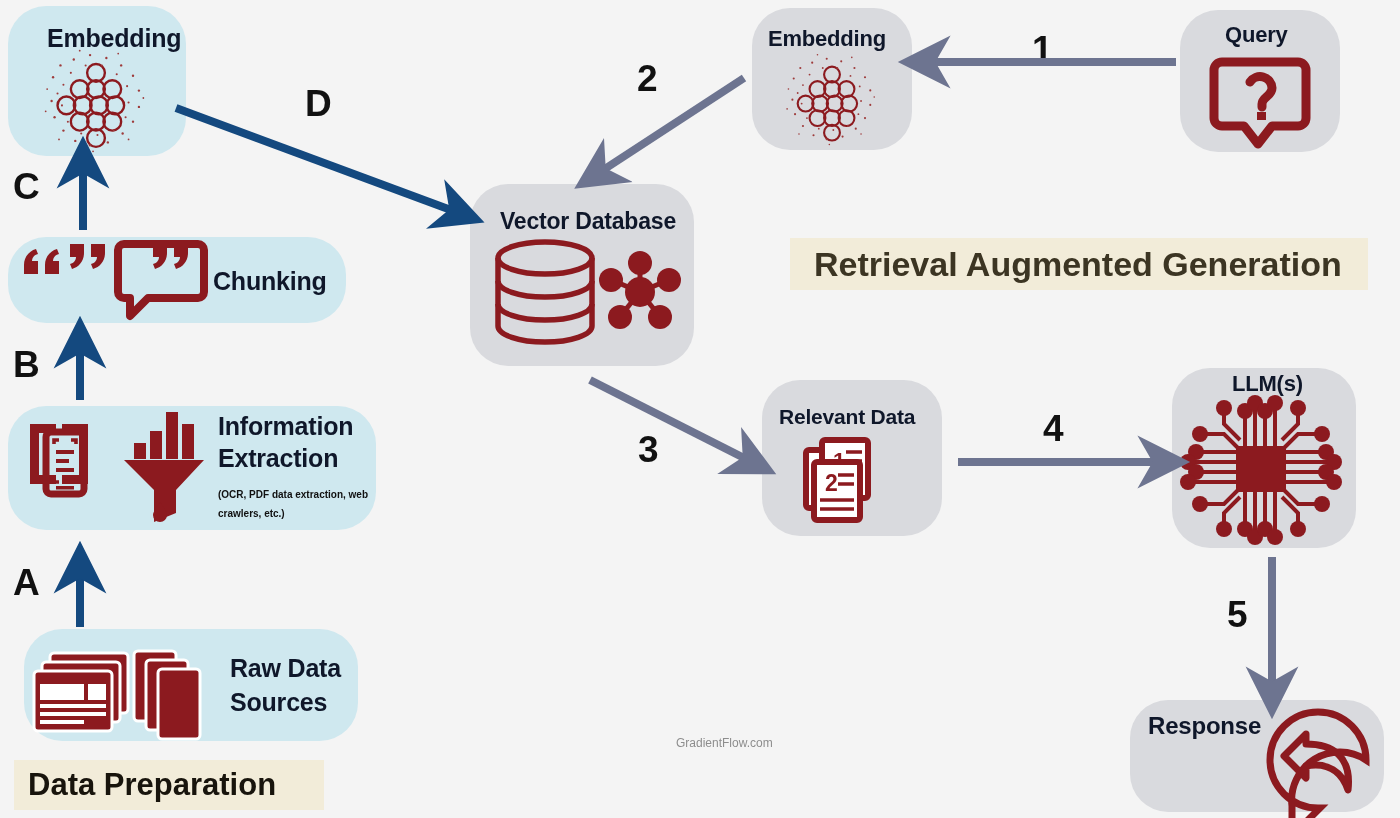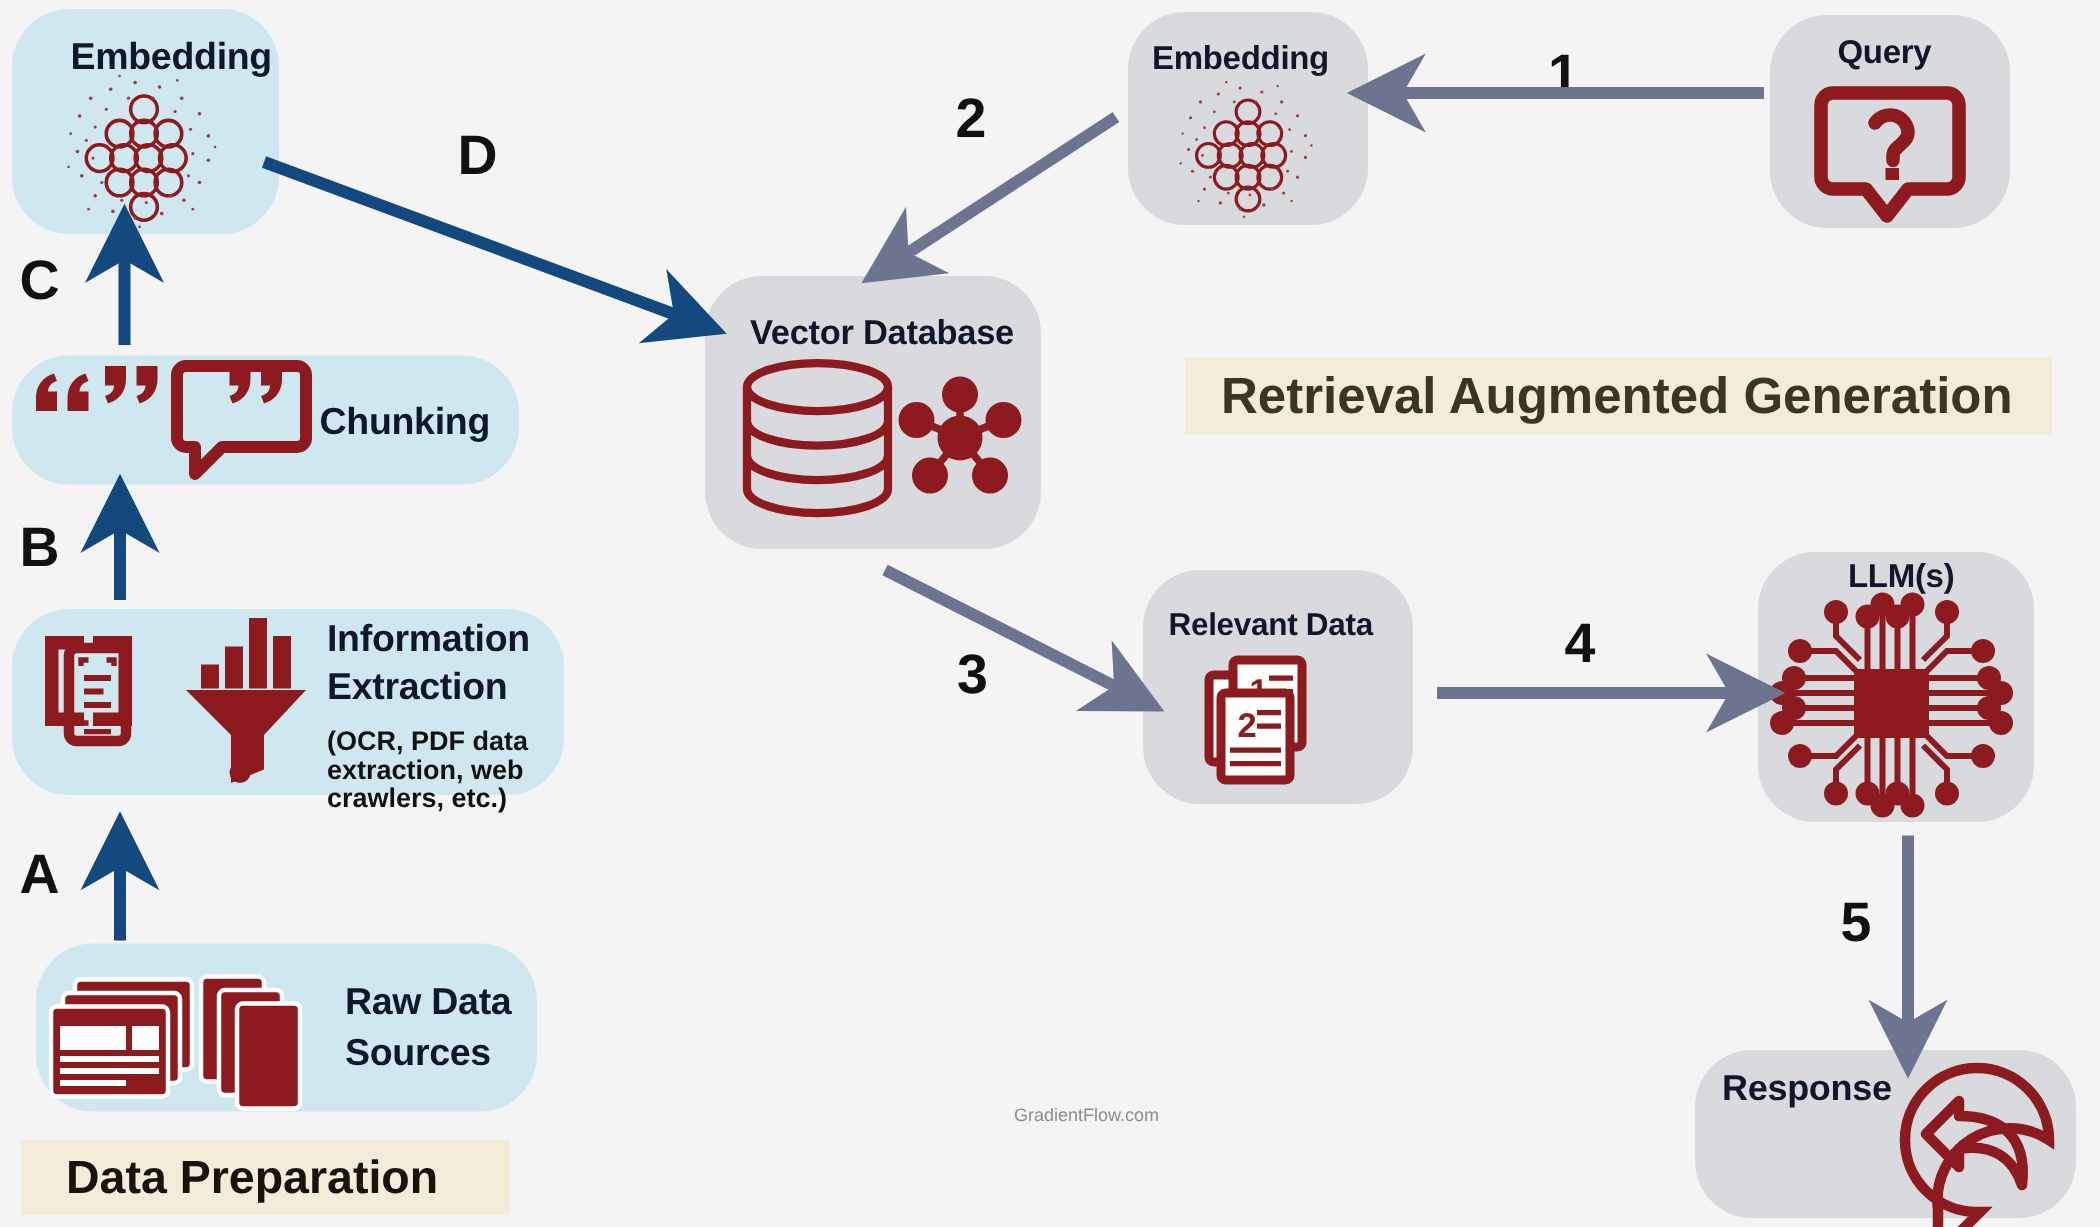--- a/index.html
+++ b/index.html
@@ -12,35 +12,35 @@
   #canvas{position:absolute;inset:0;width:1400px;height:818px;}
   .node{position:absolute;box-sizing:border-box;}
   .node-blue{background:#cfe8ef;border-radius:38px;}
   .node-gray{background:#d9dade;border-radius:38px;}
   .title{
     position:absolute;color:#0f172a;font-weight:bold;
     white-space:nowrap;letter-spacing:-.2px;
   }
   .subtext{
     position:absolute;color:#111;font-weight:bold;
-    font-size:18px;line-height:19px;
+    font-size:10px;line-height:19px;
   }
   .steplabel{
     position:absolute;color:#111;font-weight:bold;
     font-size:34px;line-height:34px;
   }
   .steplabel.big{font-size:37px;}
   .banner{
     position:absolute;background:#f2ecd9;
     display:flex;align-items:center;
   }
   .banner span{font-weight:bold;white-space:nowrap;}
   #rag-banner{left:790px;top:238px;width:554px;height:52px;padding-left:24px;}
   #rag-banner span{font-size:34px;color:#3c3523;}
-  #dataprep-banner{left:14px;top:760px;width:296px;height:50px;padding-left:30px;}
+  #dataprep-banner{left:14px;top:760px;width:296px;height:50px;padding-left:14px;}
   #dataprep-banner span{font-size:31px;color:#18140c;}
   #watermark{
     position:absolute;left:676px;top:736px;
     font-size:12px;color:#8d8d8d;font-weight:normal;
   }
 </style>
 </head>
 <body>
 
 <div class="node node-blue" style="left:8px;top:6px;width:178px;height:150px;"></div>

